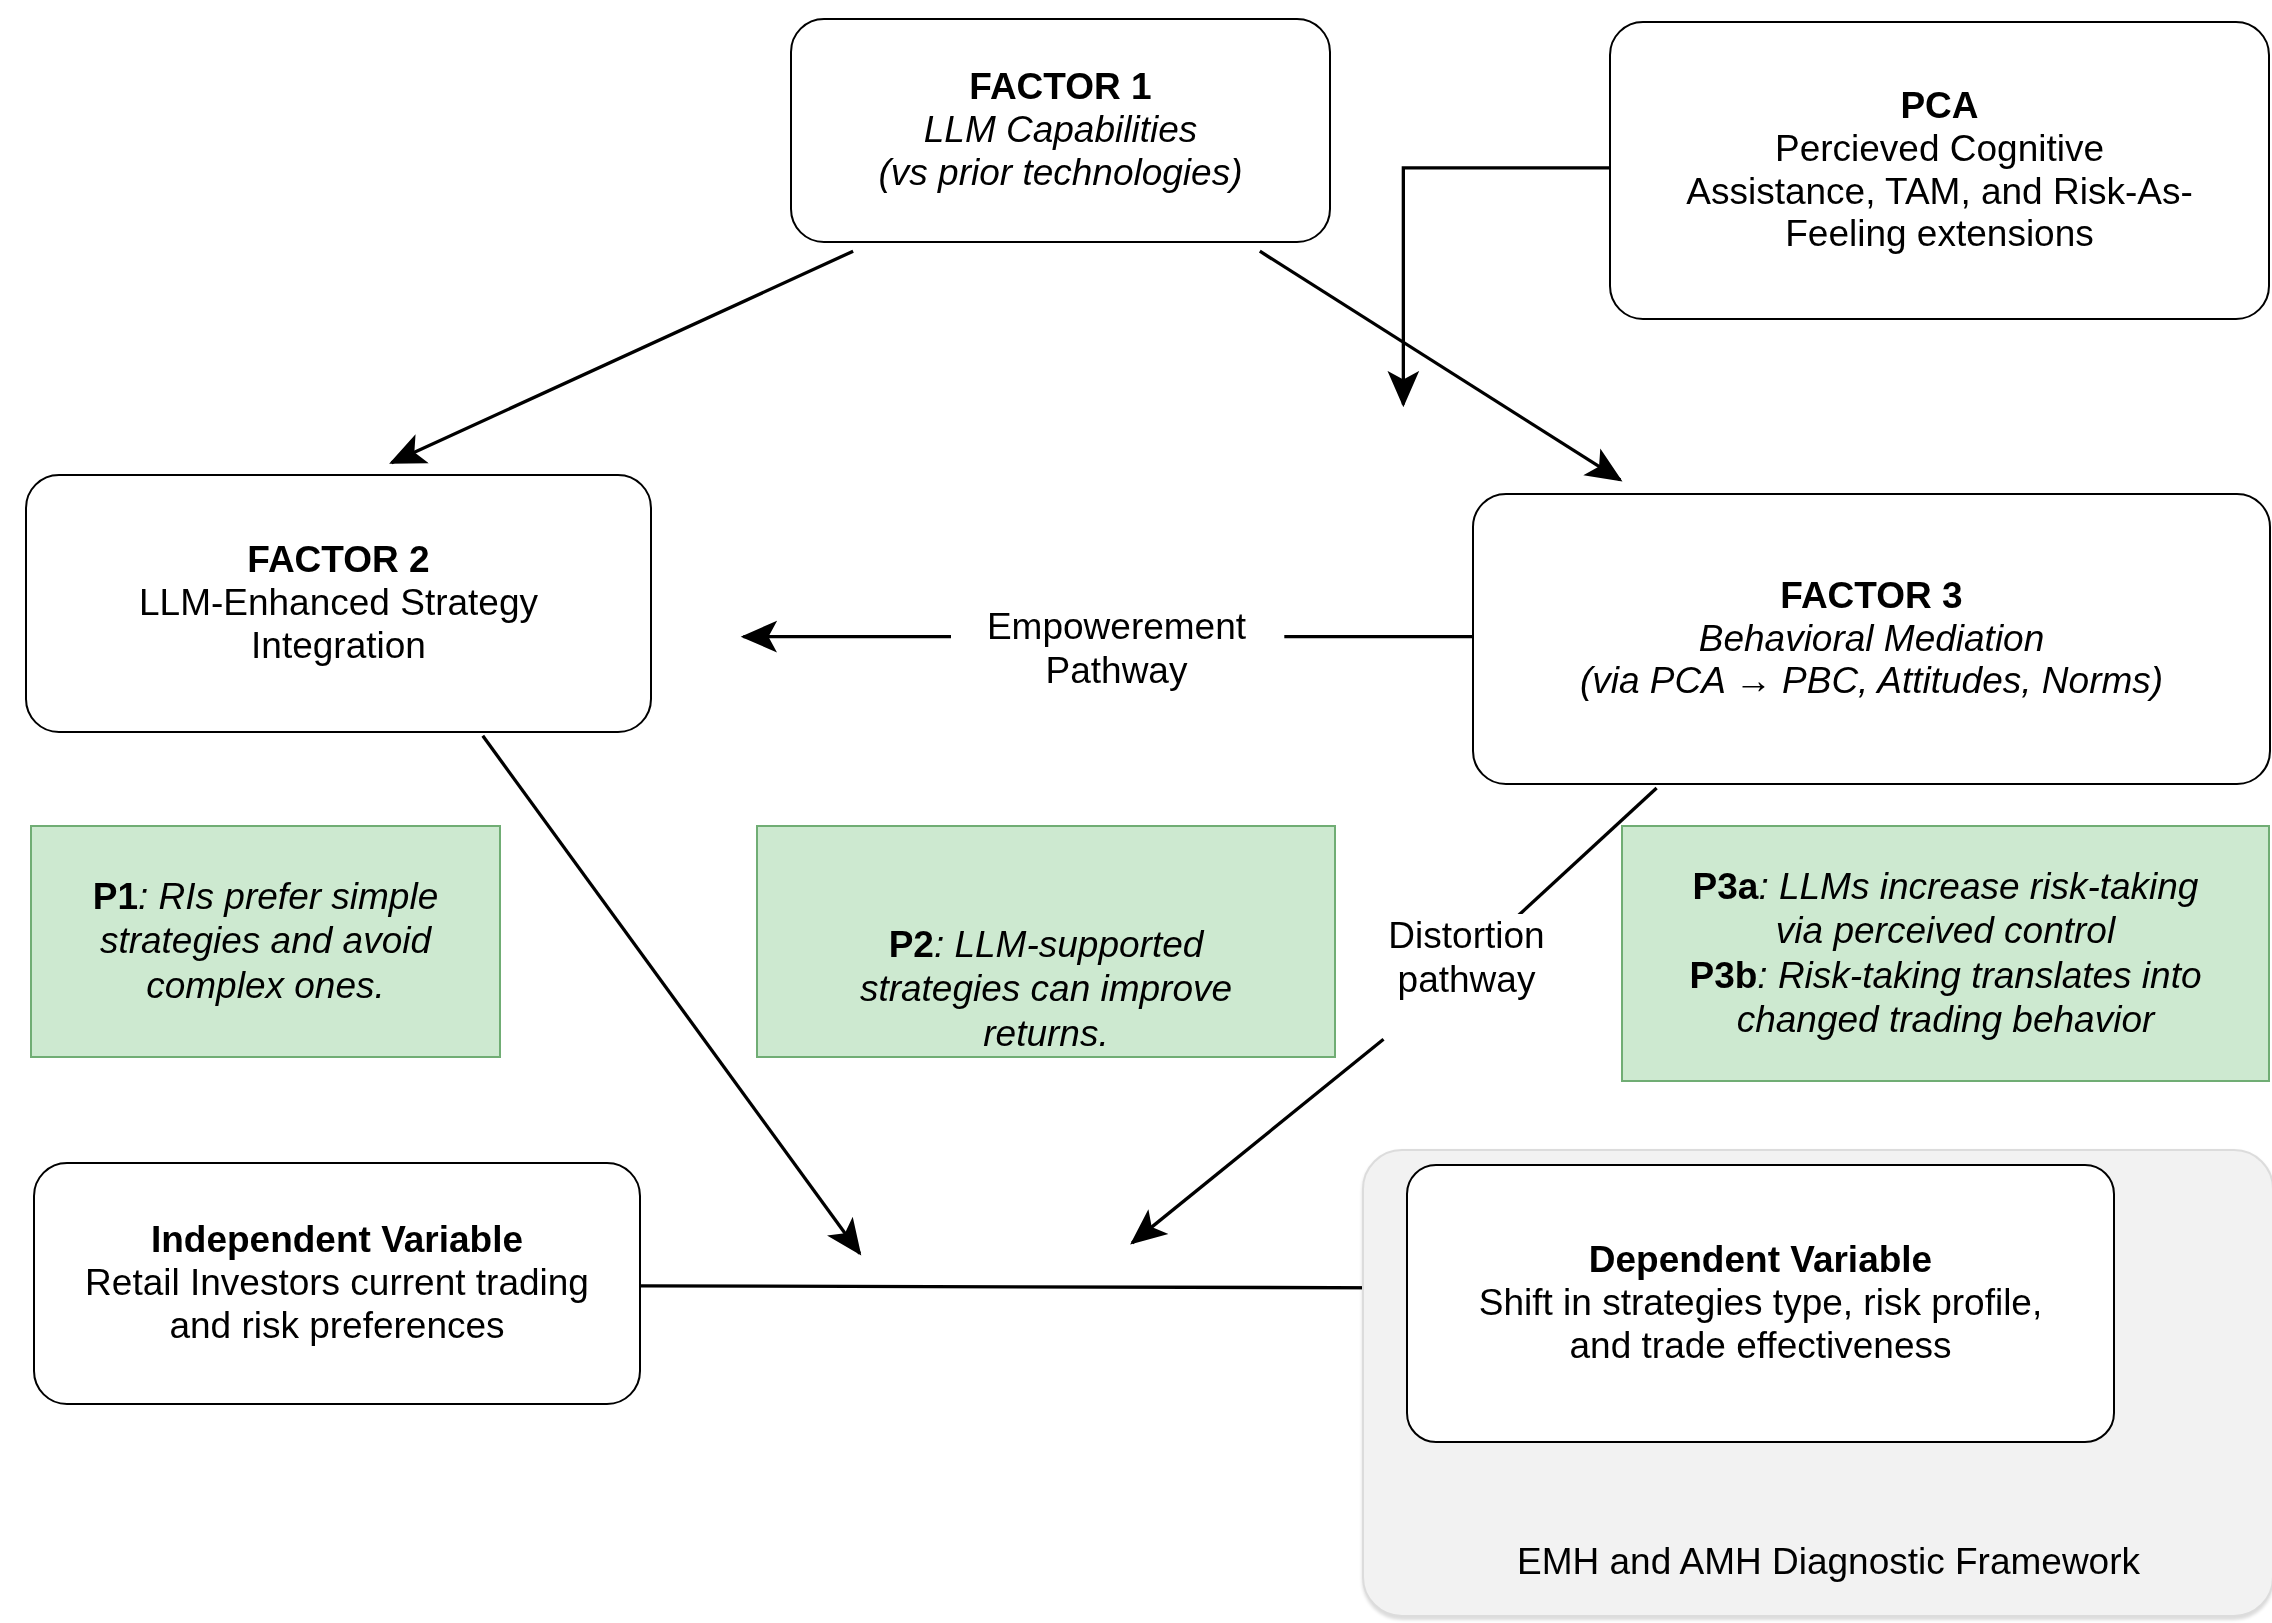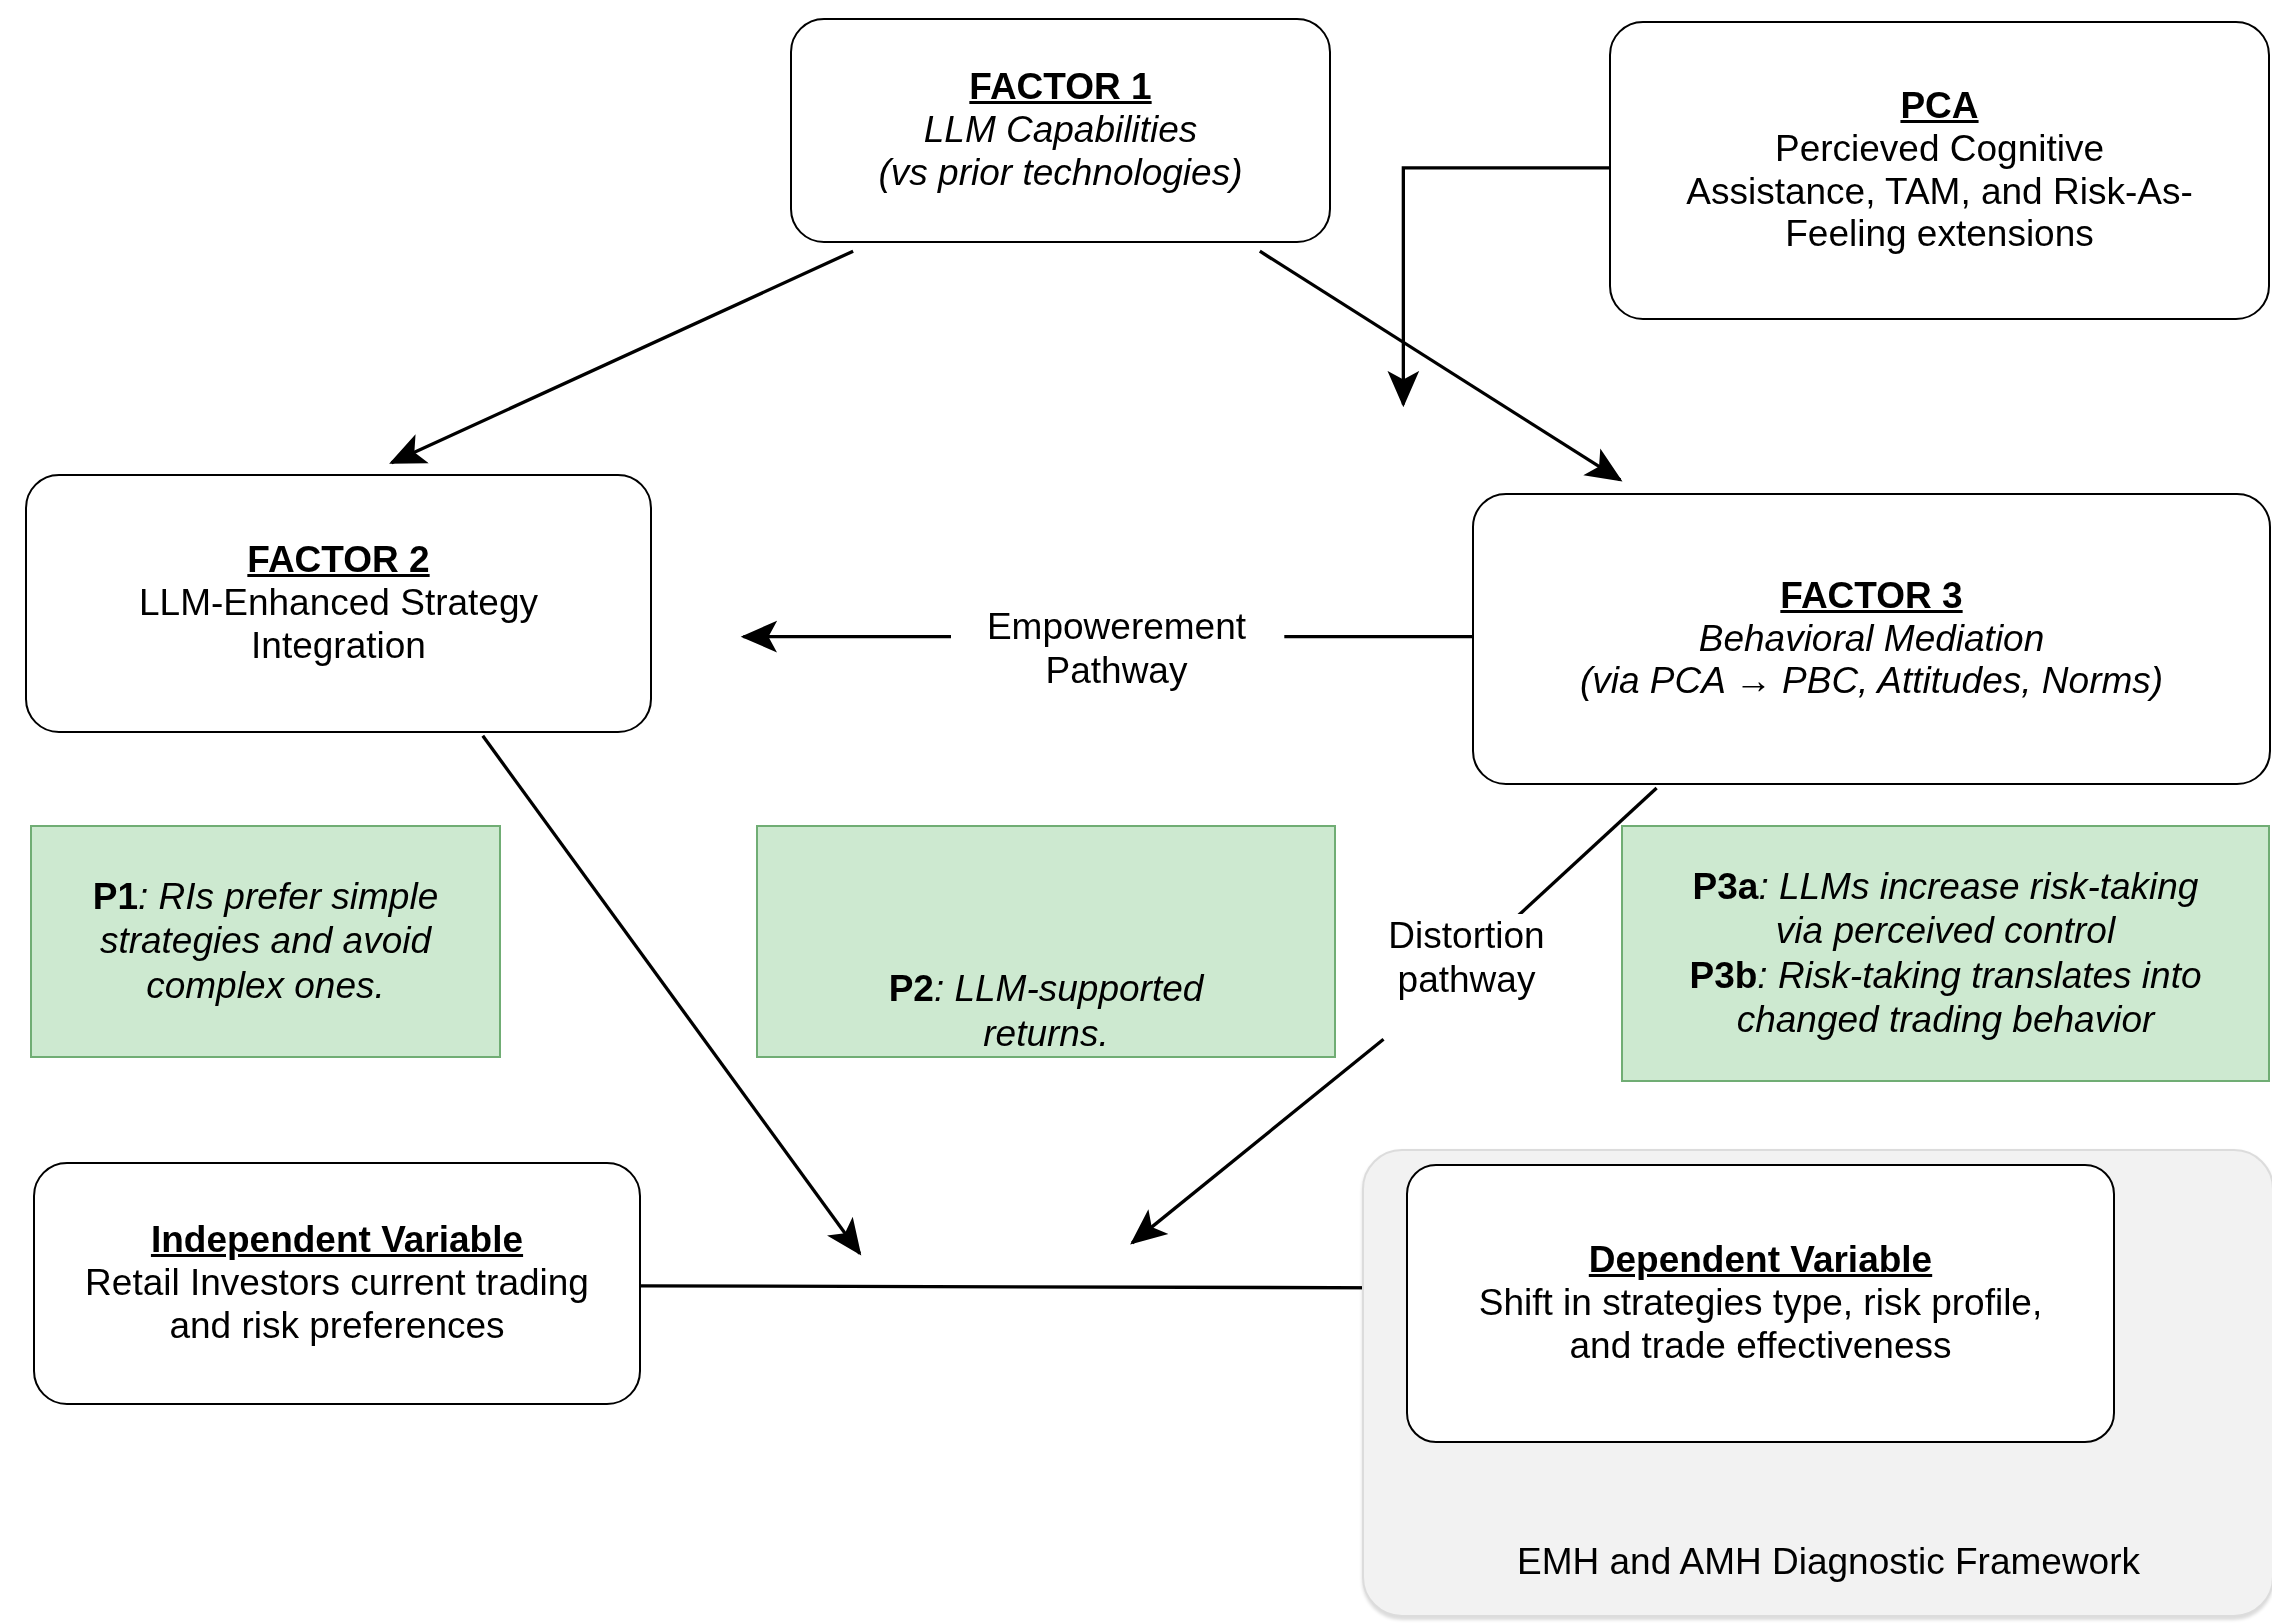--- a/index.html
+++ b/index.html
@@ -29,21 +29,20 @@
     justify-content:center;
     text-align:center;
     background:#ffffff;
     border:2.6px solid #000000;
     border-radius:34px;
     line-height:1.16;
   }
   .node .ttl{
     font-weight:bold;
     display:block;
-    text-decoration:underline;
   }
   .node .sub{ display:block; }
   .node .it{ font-style:italic; display:block; }
 
   .prop{
     position:absolute;
     box-sizing:border-box;
     background:#cde9d0;
     border:2.6px solid #70ad74;
     display:flex;
@@ -167,20 +166,21 @@
   </div>
 
   <div class="prop" id="p1">
     <span class="line"><b>P1</b><span>: RIs prefer simple</span></span>
     <span class="line">strategies and avoid</span>
     <span class="line">complex ones.</span>
   </div>
 
   <div class="prop" id="p2">
     <span class="line"><b>P2</b><span>: LLM-supported</span></span>
+    <span class="line">strategies can improve</span>
     <span class="line">returns.</span>
   </div>
 
   <div class="prop" id="p3">
     <span class="line"><b>P3a</b><span>: LLMs increase risk-taking</span></span>
     <span class="line">via perceived control</span>
     <span class="line"><b>P3b</b><span>: Risk-taking translates into</span></span>
     <span class="line">changed trading behavior</span>
   </div>
 

